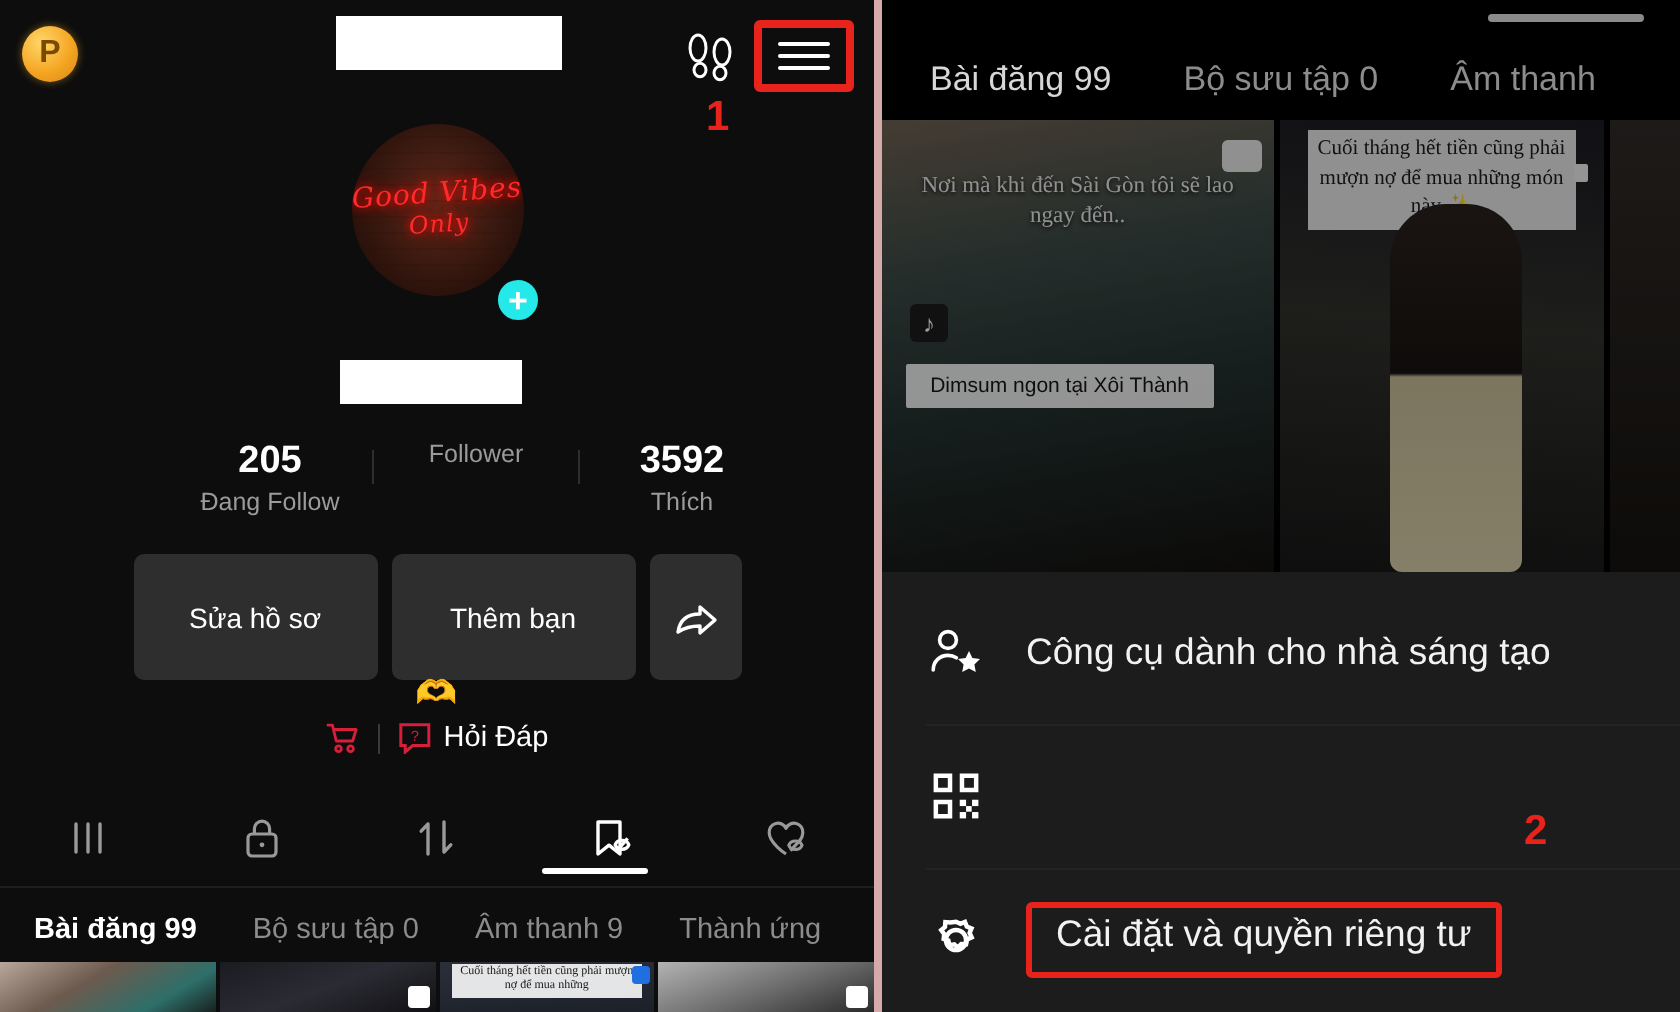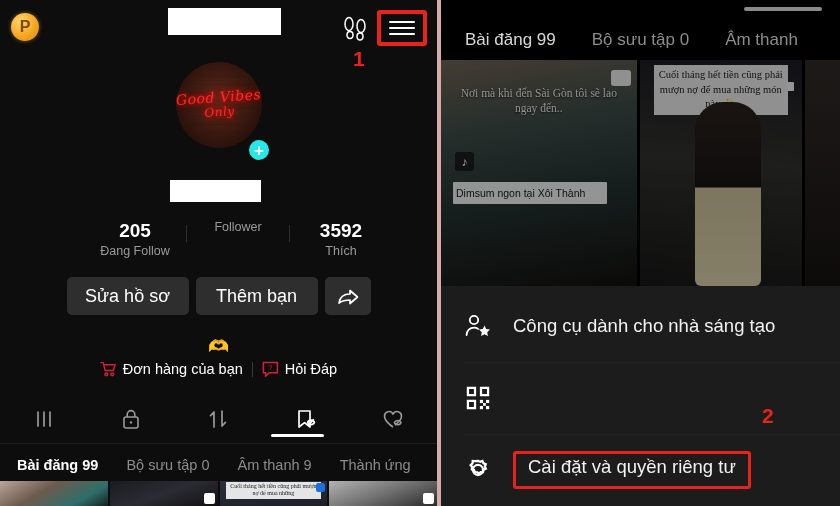--- a/index.html
+++ b/index.html
@@ -74,23 +74,23 @@
   .stats { position:absolute; left:0; top:219px; width:476px; display:flex;
            justify-content:center; align-items:flex-start; }
   .stat { width:102px; text-align:center; }
   .stat .num { color:#fff; font-size:19px; font-weight:bold; line-height:24px; }
   .stat .lbl { color:#9b9b9b; font-size:12.5px; line-height:17px; }
   .stat-div { width:1px; height:17px; background:#2e2e2e; margin-top:6px; }
 
   .action-row { position:absolute; left:0; top:277px; width:437px;
                 display:flex; justify-content:center; gap:7px; }
   .btn {
-    background:#2e2e2e; border-radius:5px; height:38px;
+    background:#2e2e2e; border-radius:5px; height:63px;
     display:flex; align-items:center; justify-content:center;
-    color:#fff; font-size:18px;
+    color:#fff; font-size:14px;
   }
   .btn.wide { width:122px; }
   .btn.icon { width:46px; }
   .share-arrow { width:22px; height:20px; }
 
   .hearts-emoji {
     position:absolute; left:0; top:337px; width:437px; text-align:center;
     font-size:17px; color:#e8b04a; line-height:20px;
   }
   .shop-row { position:absolute; left:0; top:361px; width:437px;
@@ -156,21 +156,21 @@
     color:#e9e9e9; font-family:"Liberation Serif",serif; font-size:11.5px;
     line-height:15px; text-align:center; text-shadow:0 1px 2px rgba(0,0,0,.85);
   }
   .g-cap-white {
     position:absolute; left:14px; right:14px; top:5px; background:rgba(248,248,248,.93);
     color:#1b1b1b; font-family:"Liberation Serif",serif; font-size:10.5px;
     line-height:14.5px; text-align:center; padding:3px 4px;
   }
   .g-cap-pill {
     position:absolute; left:12px; right:30px; top:122px; background:rgba(250,250,250,.94);
-    color:#161616; font-size:10.5px; line-height:14px; 
+    color:#161616; font-size:10.5px; line-height:14px; text-align:center;
     padding:4px 3px; border-radius:1px; font-family:"Liberation Sans",sans-serif;
   }
   .g-tiktok { position:absolute; left:14px; top:92px; width:19px; height:19px;
               background:#1b1b1b; border-radius:3px; display:flex;
               align-items:center; justify-content:center; color:#fff; font-size:12px; }
   .g-dice { position:absolute; right:6px; top:10px; width:20px; height:16px;
             background:#e9e9e9; border-radius:3px; }
   .g-dot { position:absolute; right:8px; top:22px; width:7px; height:9px;
            background:#eee; border-radius:1px; }
   .g-silhouette {
@@ -273,21 +273,20 @@
 
     <div class="hearts-emoji">🫶</div>
 
     <div class="shop-row">
       <div class="shop-link">
         <svg class="cart-ic" viewBox="0 0 18 17" fill="none" stroke="#d81f3a" stroke-width="1.5" stroke-linecap="round" stroke-linejoin="round">
           <path d="M1 1.7h2.4l2 8.4h8.7l1.9-6.1H4.6"></path>
           <circle cx="6.6" cy="14.2" r="1.5"></circle>
             <circle cx="13" cy="14.2" r="1.5"></circle>
         </svg>
-        <span>Đơn hàng của bạn</span>
       </div>
       <div class="shop-div"></div>
       <div class="shop-link">
         <svg class="qa-ic" viewBox="0 0 17 16" fill="none" stroke="#d81f3a" stroke-width="1.5">
           <path d="M1.4 1.4h14v10.4h-8L3.6 15V11.8H1.4z"></path>
           <text x="8.4" y="9.4" font-size="7.4" fill="#d81f3a" stroke="none" text-anchor="middle" font-family="Liberation Sans">?</text>
         </svg>
         <span>Hỏi Đáp</span>
       </div>
     </div>

